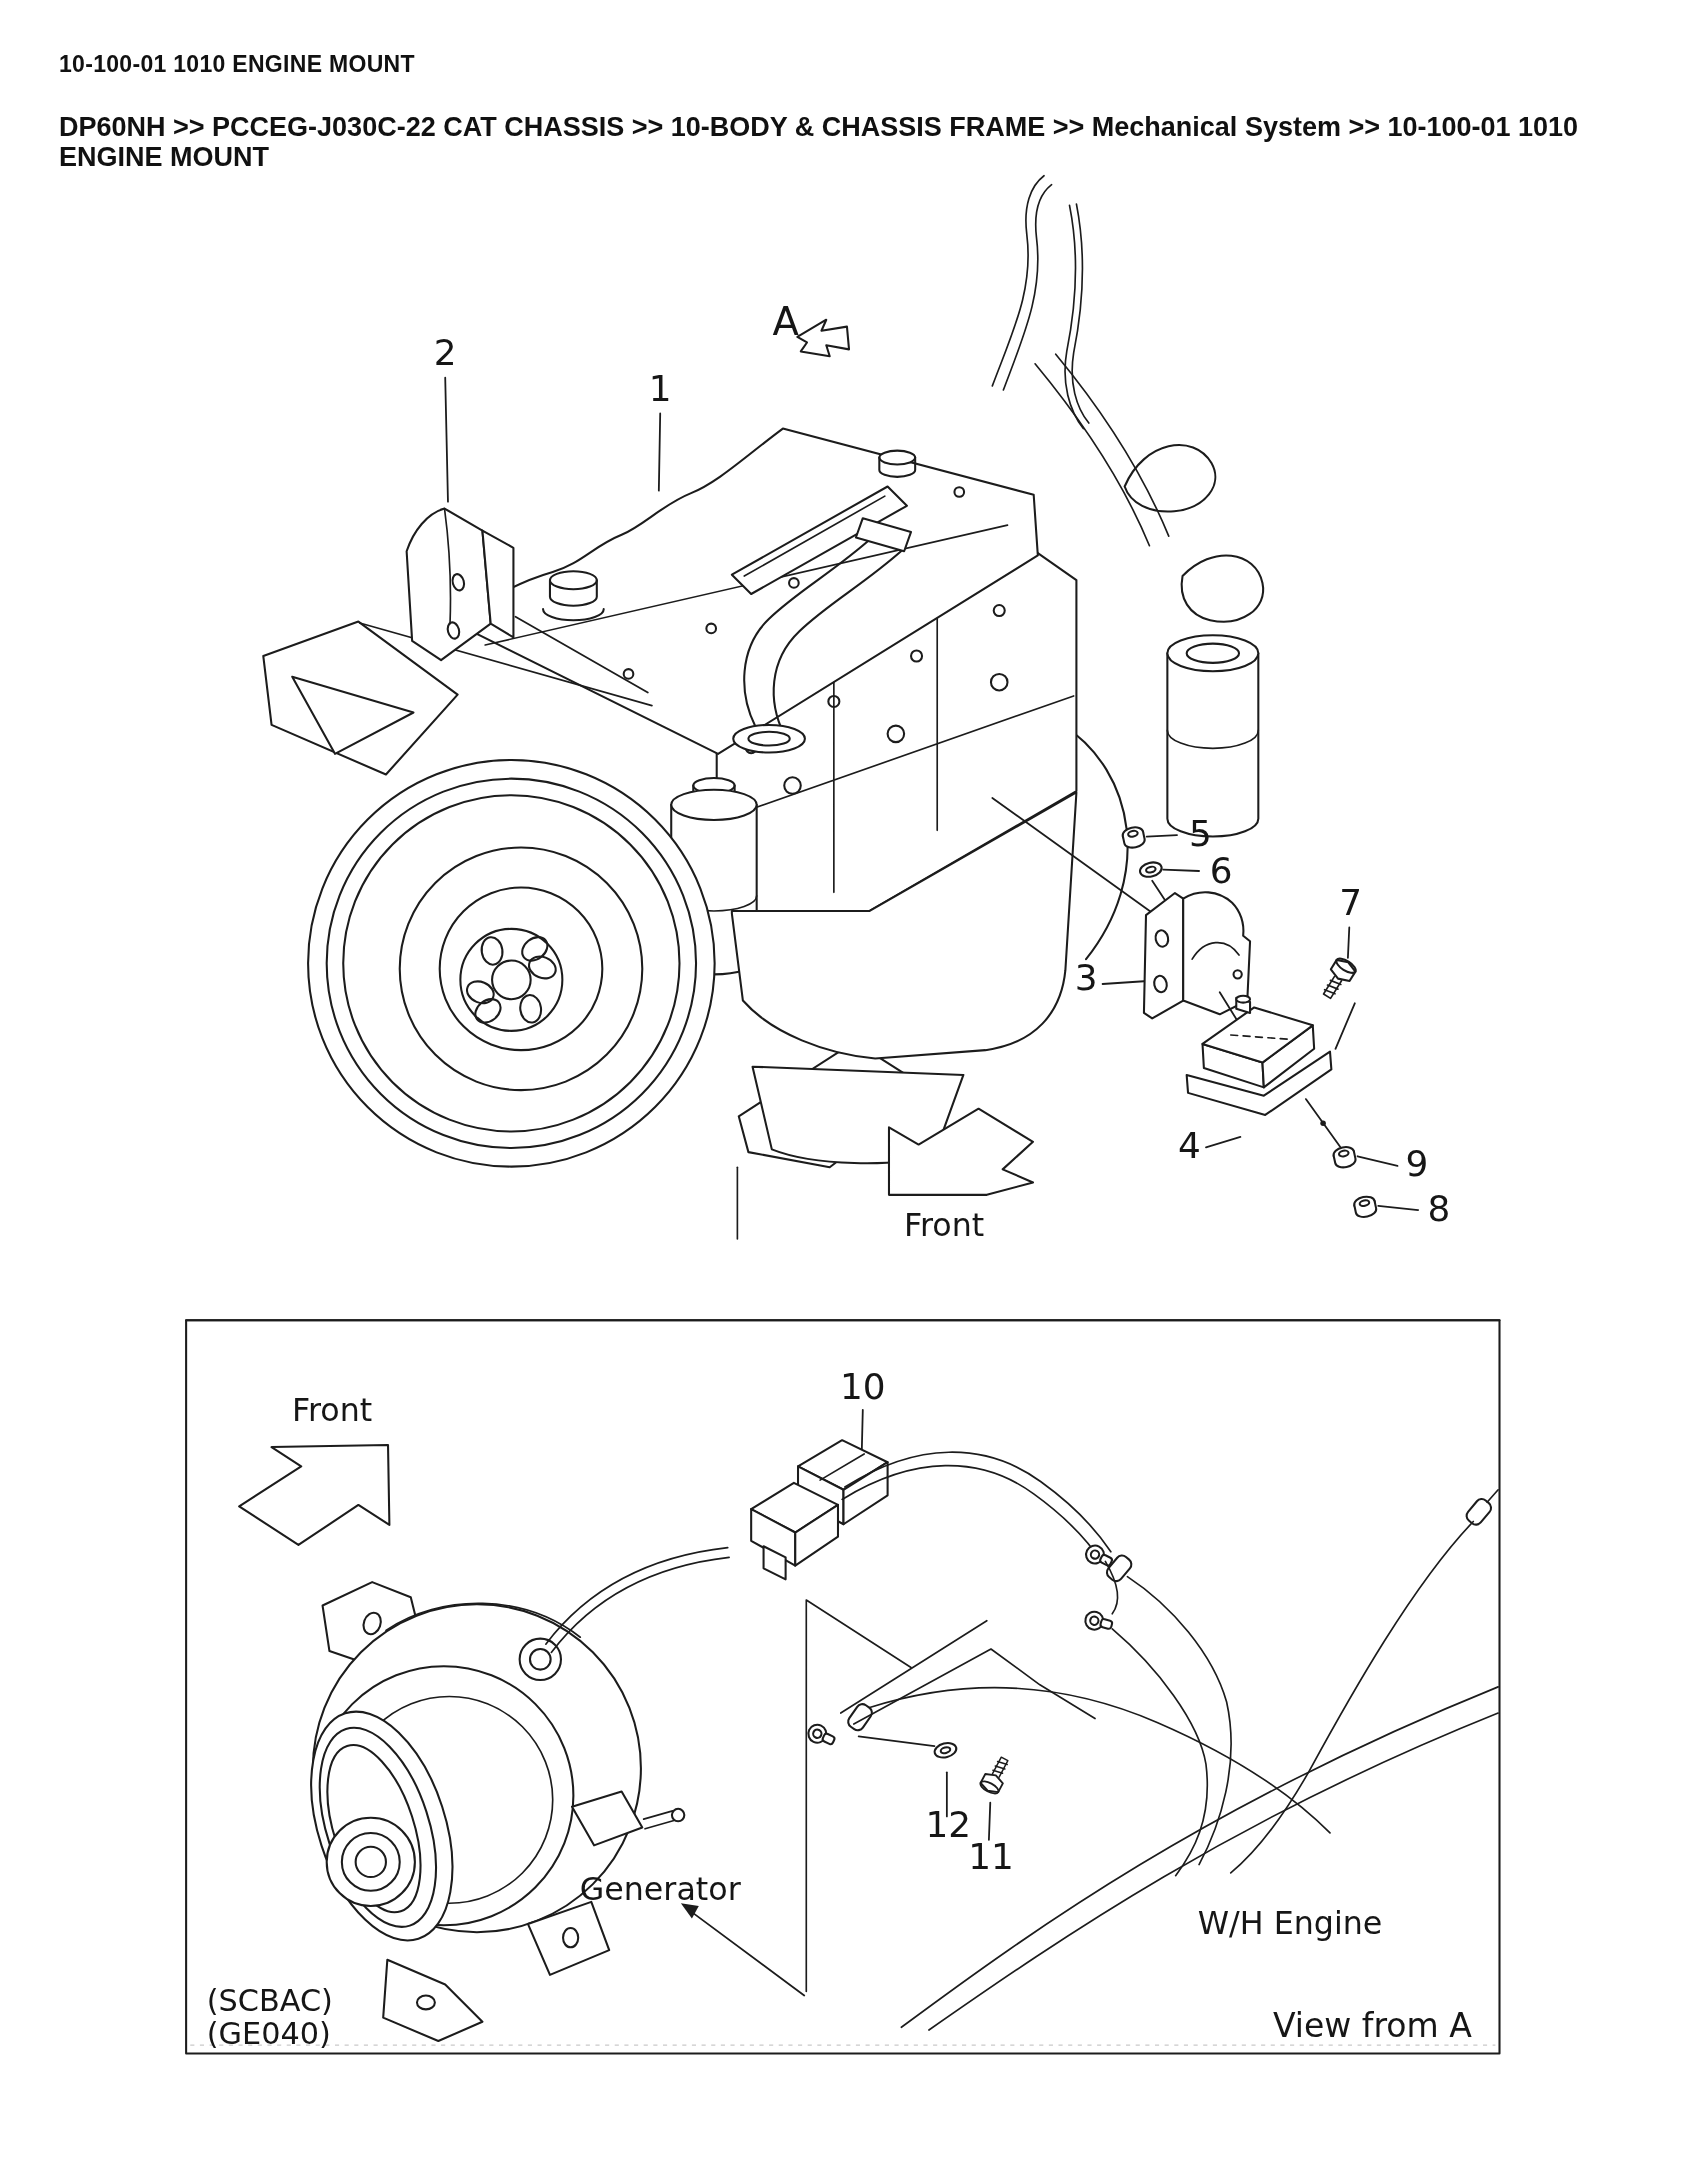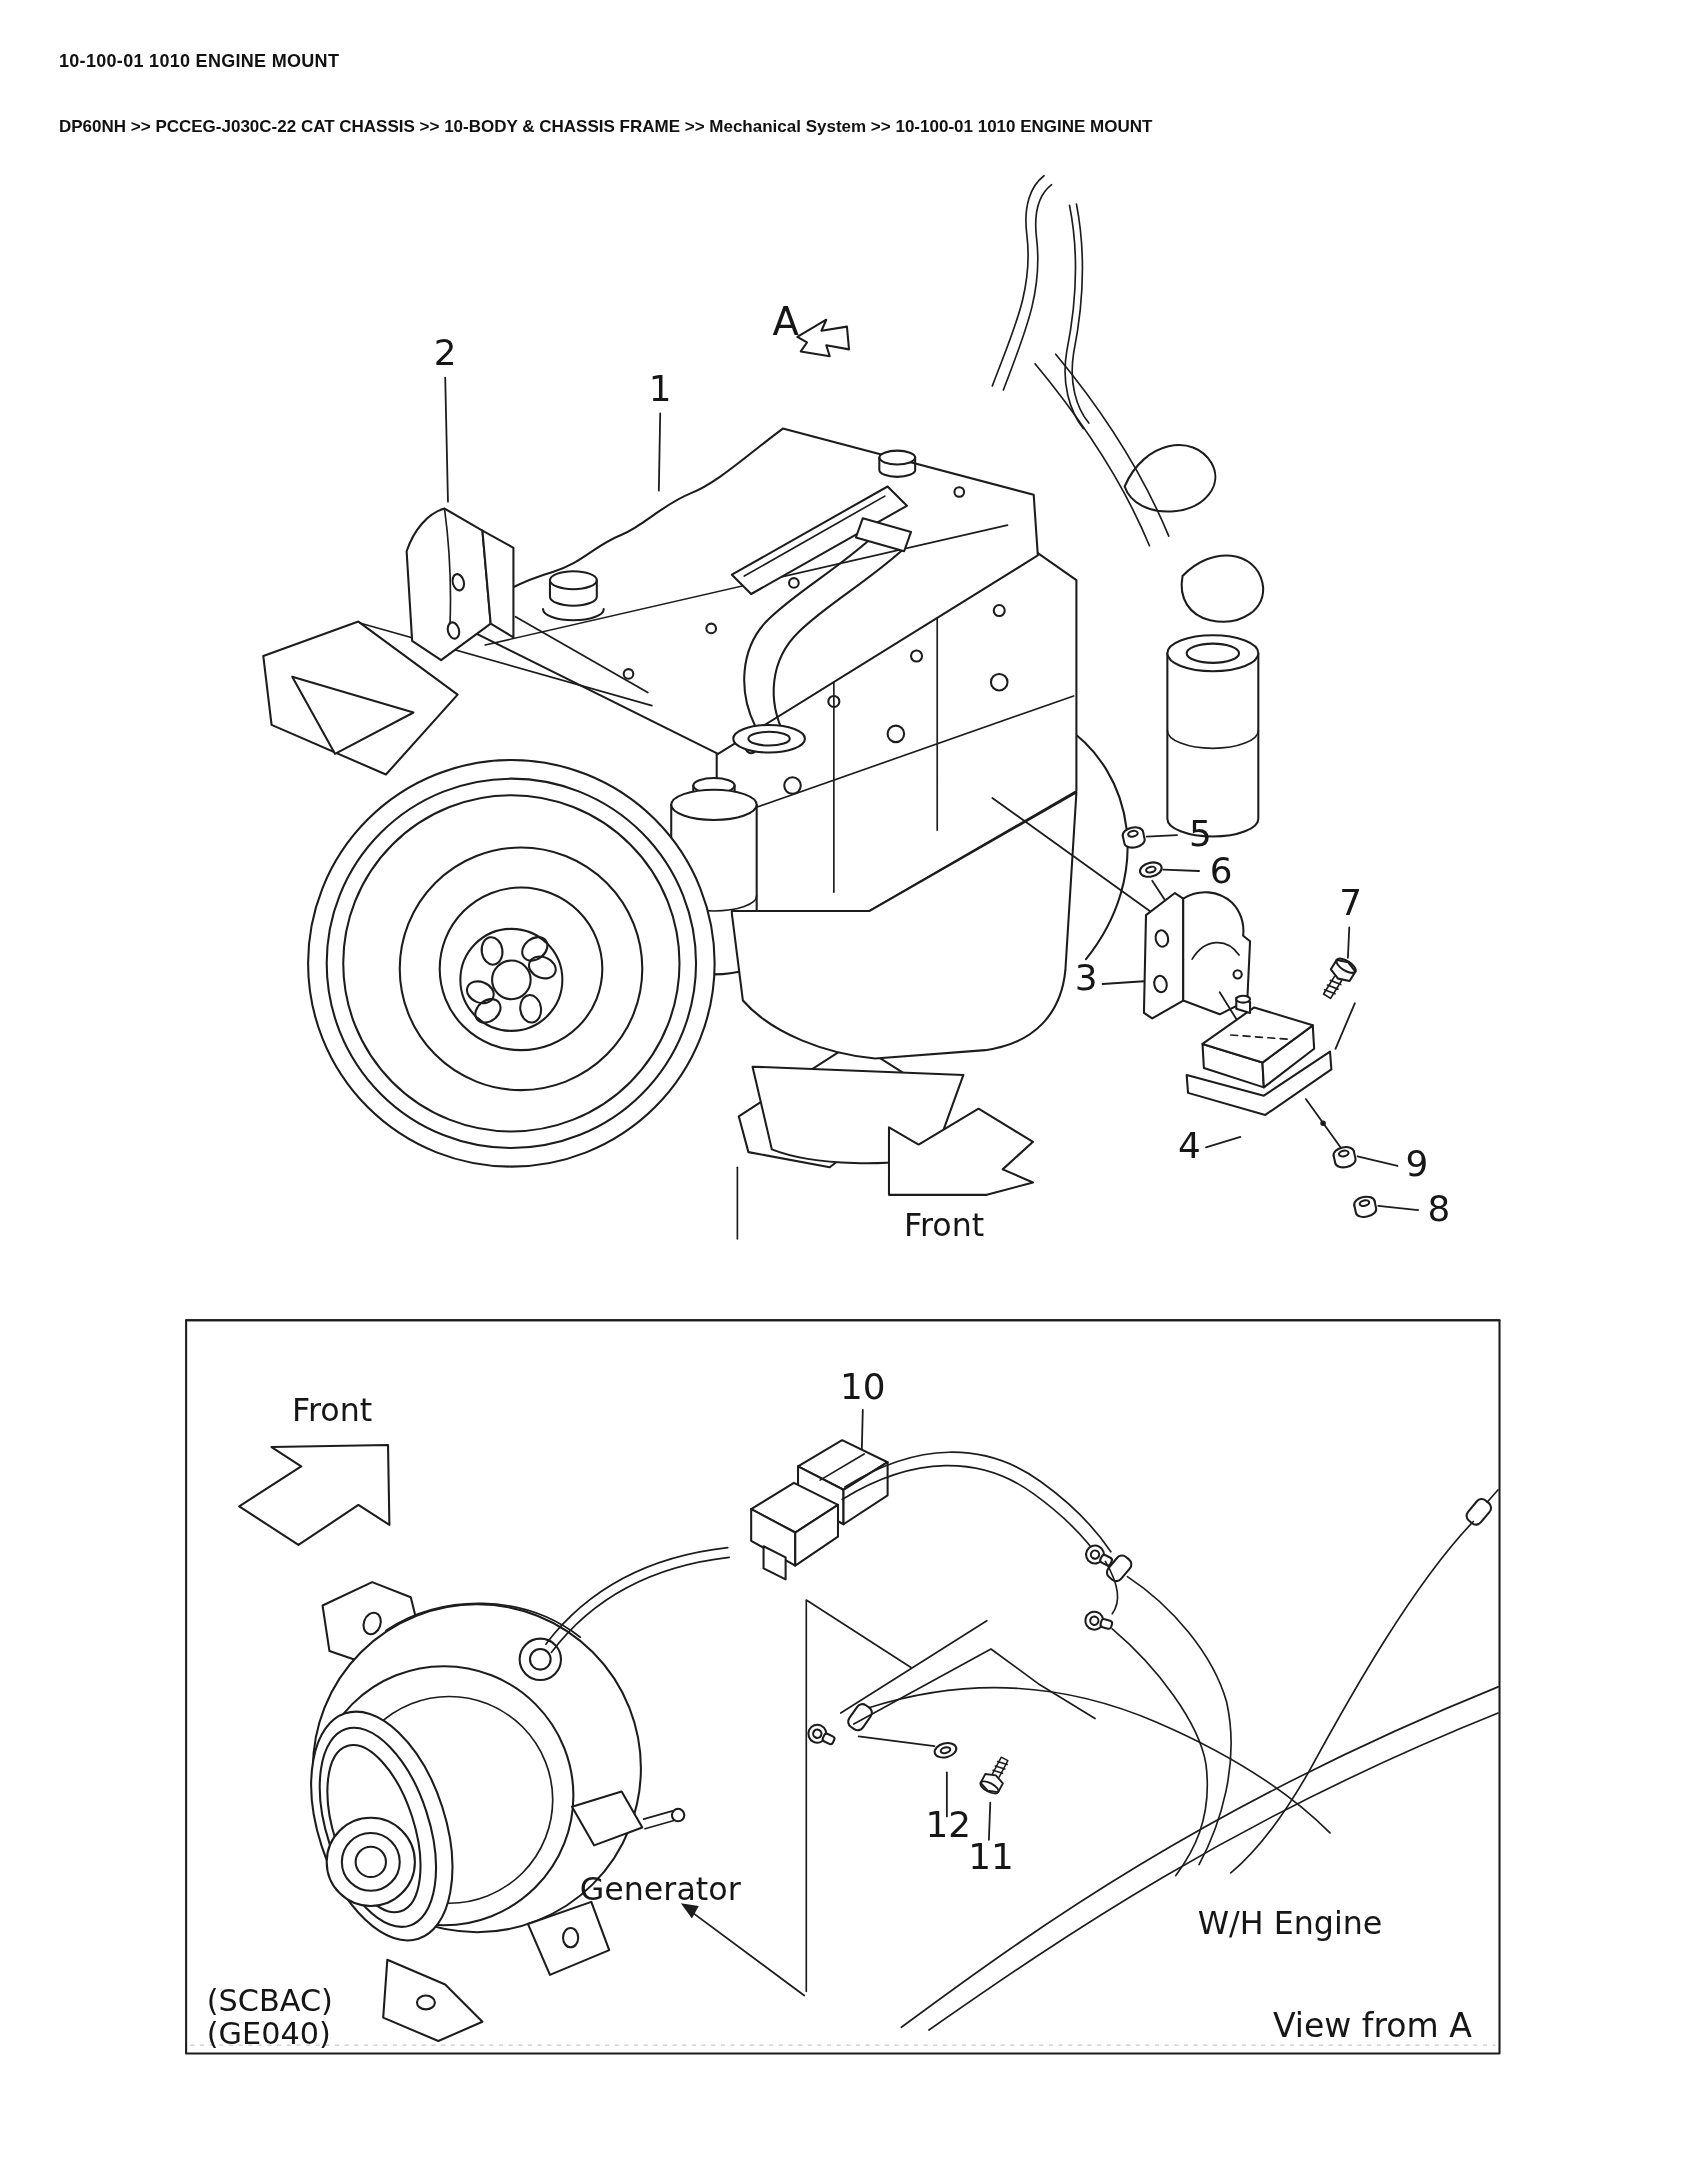--- a/index.html
+++ b/index.html
@@ -1,25 +1,25 @@
 <!DOCTYPE html>
 <html style="font-size:11px"><head>
 <meta charset="utf-8">
 <style>
   html,body{margin:0;padding:0;background:#e8e8e8;}
   .page{
     position:relative;width:1687px;height:2183px;background:#ffffff;
     font-family:"Liberation Sans",sans-serif;color:#111;overflow:hidden;
   }
   .doc-title{
-    position:absolute;left:59px;top:51px;font-size:18px;font-weight:bold;
+    position:absolute;left:59px;top:51px;font-size:23px;font-weight:bold;
     letter-spacing:0.3px;white-space:nowrap;
   }
   .breadcrumb{
-    position:absolute;left:59px;top:112px;width:1578px;font-size:17px;
+    position:absolute;left:59px;top:112px;width:1578px;font-size:27px;
     font-weight:bold;line-height:30px;
   }
   svg.art{position:absolute;left:0;top:0;}
   .ink{stroke:#1c1c1c;fill:none;stroke-width:3;stroke-linejoin:round;stroke-linecap:round;}
   .solid{fill:#ffffff;}
   .thin{stroke-width:2.4;}
   .lead{stroke-width:2.6;}
   .blk{fill:#1c1c1c;stroke:none;}
   text{stroke:none;fill:#161616;font-family:"DejaVu Sans","Liberation Sans",sans-serif;}
   .co{font-size:52px;}

